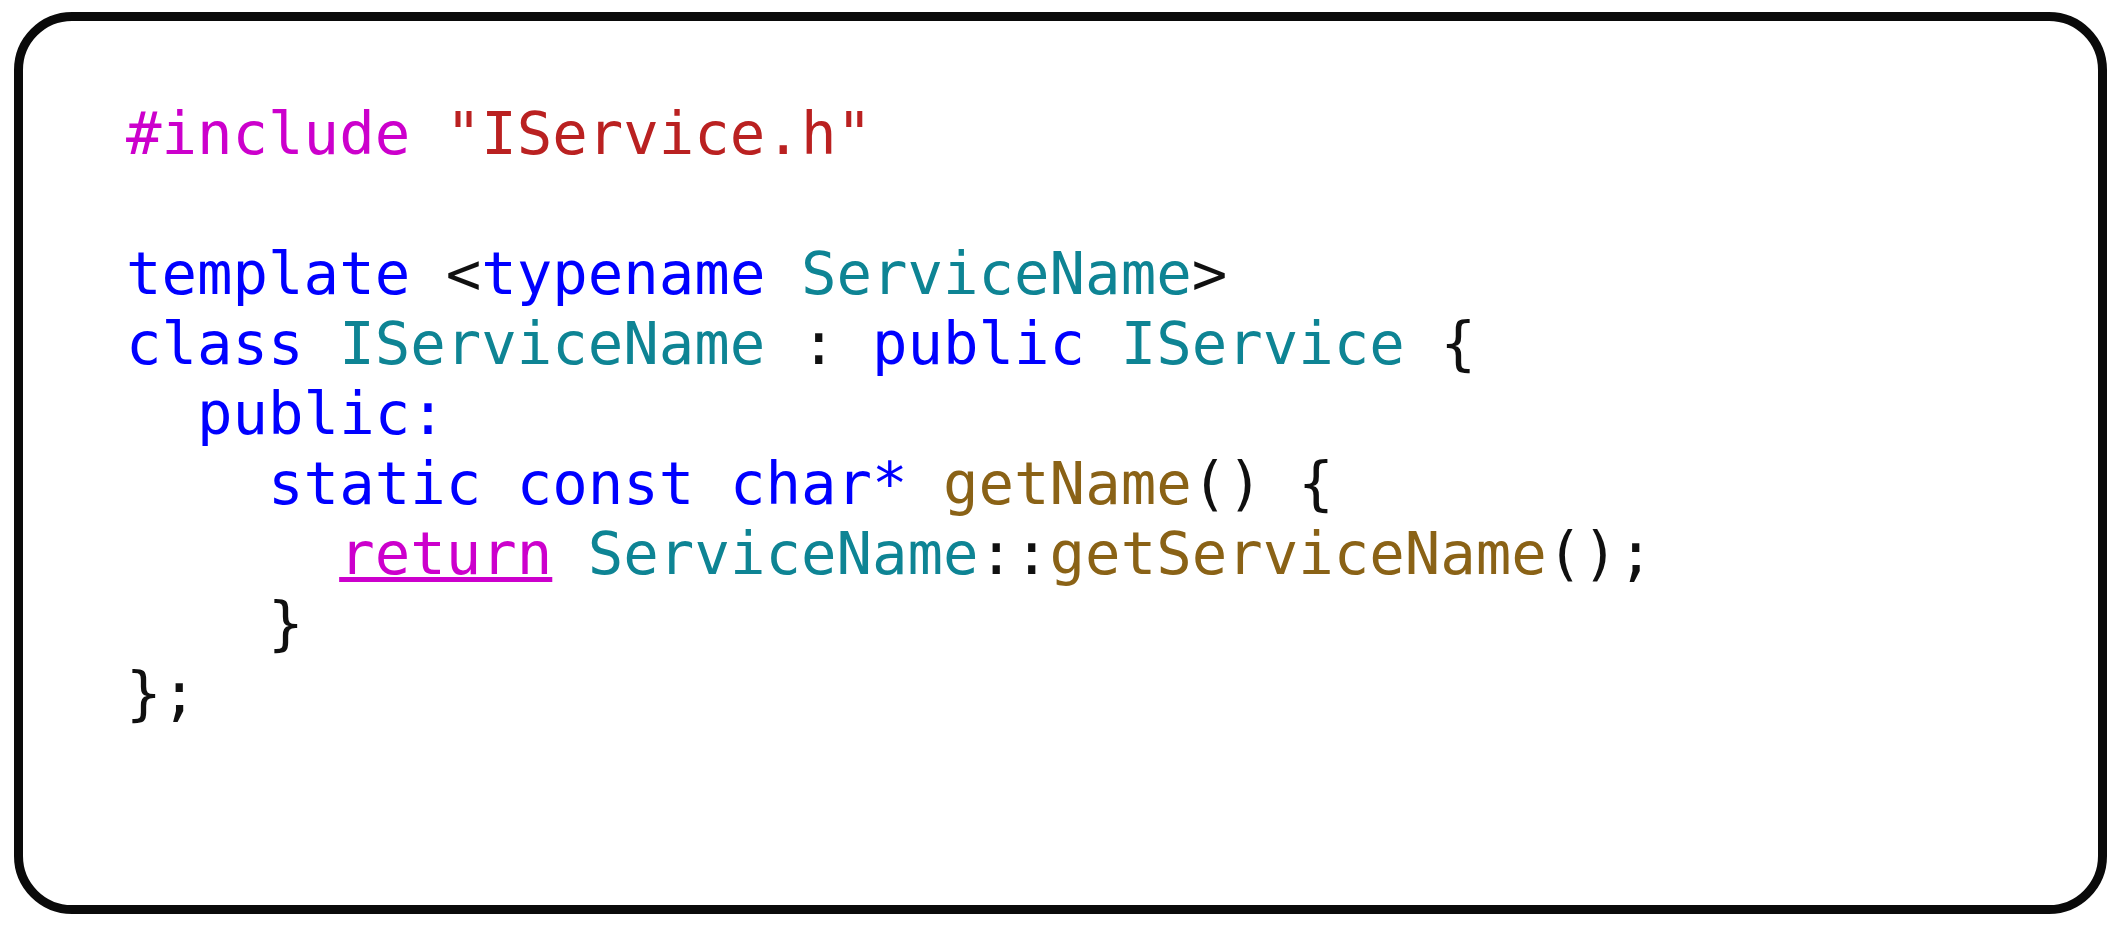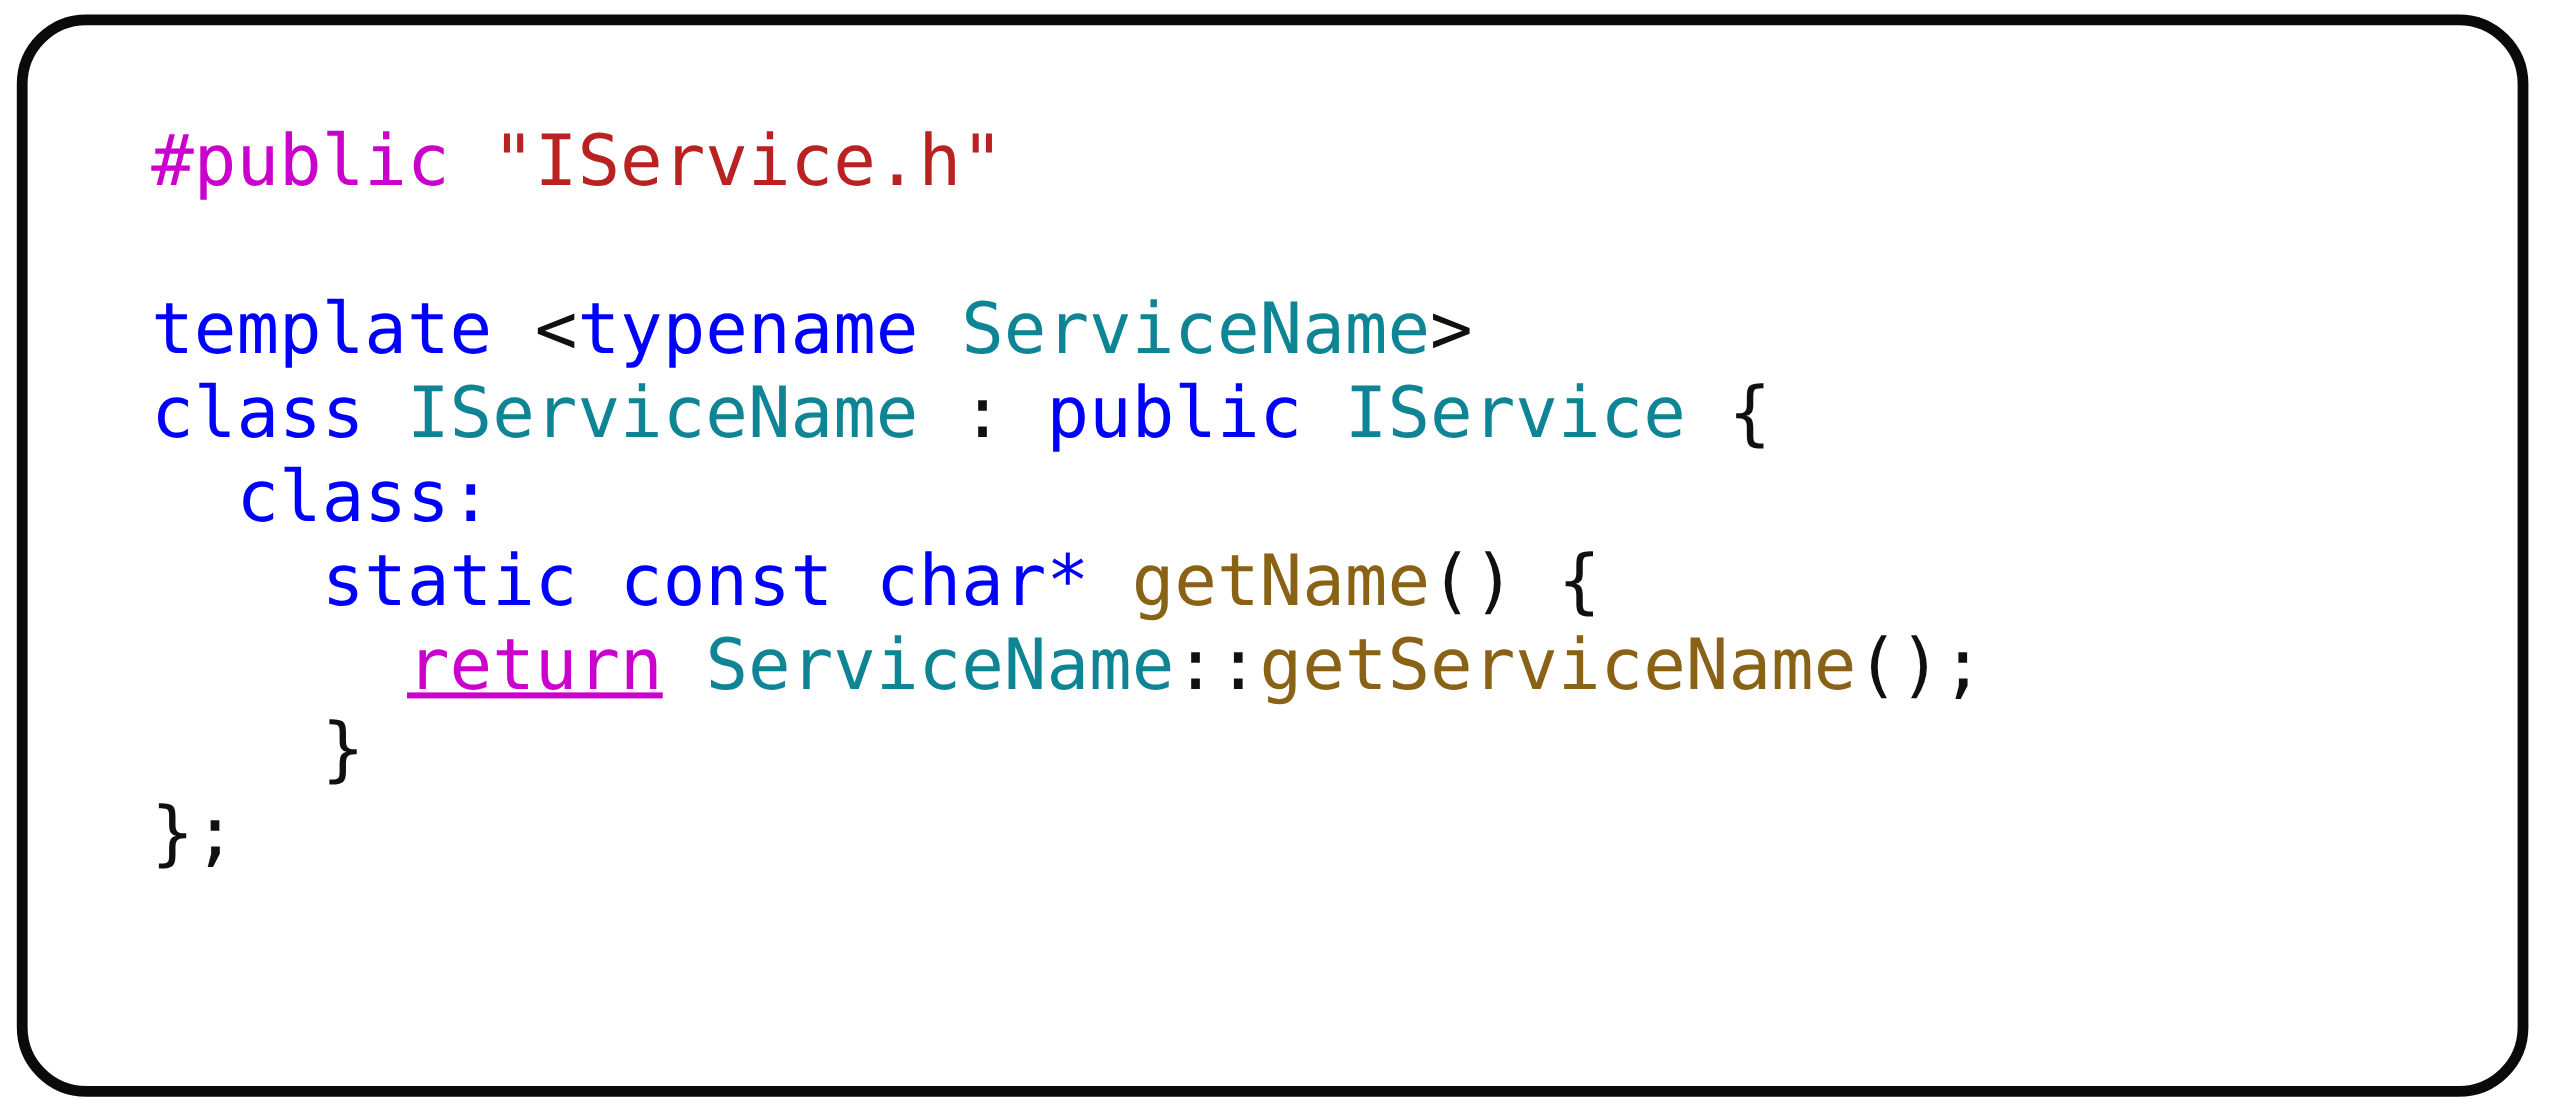--- a/index.html
+++ b/index.html
@@ -65,24 +65,24 @@
   .tok-ret   { color: #CC00CC; text-decoration: underline; }   
   .tok-fn    { color: #8A6216; text-align: center; }   
   .tok-punc  { color: #101010; }   
   .tok-plain { color: #101010; }
 </style>
 </head>
 <body>
 
 <div id="stage">
   <div class="code-card" style="border-color: rgb(10, 10, 10); background: rgb(255, 255, 255); border-radius: 58px;">
-    <pre class="code-block"><code id="code-root"><span class="code-line"><span class="tok-pre" style="color: rgb(204, 0, 204);">#public</span><span class="tok-plain" style="color: rgb(16, 16, 16);"> </span><span class="tok-str" style="color: rgb(186, 33, 33);">"IService.h"</span>
+    <pre class="code-block"><code id="code-root"><span class="code-line"><span class="tok-pre" style="color: rgb(204, 0, 204);">#include</span><span class="tok-plain" style="color: rgb(16, 16, 16);"> </span><span class="tok-str" style="color: rgb(186, 33, 33);">"IService.h"</span>
 </span><span class="code-line">
 </span><span class="code-line"><span class="tok-kw" style="color: rgb(0, 0, 255);">template</span><span class="tok-plain" style="color: rgb(16, 16, 16);"> </span><span class="tok-punc" style="color: rgb(16, 16, 16);">&lt;</span><span class="tok-kw" style="color: rgb(0, 0, 255);">typename</span><span class="tok-plain" style="color: rgb(16, 16, 16);"> </span><span class="tok-type" style="color: rgb(14, 132, 148);">ServiceName</span><span class="tok-punc" style="color: rgb(16, 16, 16);">&gt;</span>
 </span><span class="code-line"><span class="tok-kw" style="color: rgb(0, 0, 255);">class</span><span class="tok-plain" style="color: rgb(16, 16, 16);"> </span><span class="tok-type" style="color: rgb(14, 132, 148);">IServiceName</span><span class="tok-plain" style="color: rgb(16, 16, 16);"> </span><span class="tok-punc" style="color: rgb(16, 16, 16);">:</span><span class="tok-plain" style="color: rgb(16, 16, 16);"> </span><span class="tok-kw" style="color: rgb(0, 0, 255);">public</span><span class="tok-plain" style="color: rgb(16, 16, 16);"> </span><span class="tok-type" style="color: rgb(14, 132, 148);">IService</span><span class="tok-plain" style="color: rgb(16, 16, 16);"> </span><span class="tok-punc" style="color: rgb(16, 16, 16);">{</span>
-</span><span class="code-line">  <span class="tok-kw" style="color: rgb(0, 0, 255);">class:</span>
+</span><span class="code-line">  <span class="tok-kw" style="color: rgb(0, 0, 255);">public:</span>
 </span><span class="code-line">    <span class="tok-kw" style="color: rgb(0, 0, 255);">static</span><span class="tok-plain" style="color: rgb(16, 16, 16);"> </span><span class="tok-kw" style="color: rgb(0, 0, 255);">const</span><span class="tok-plain" style="color: rgb(16, 16, 16);"> </span><span class="tok-kw" style="color: rgb(0, 0, 255);">char*</span><span class="tok-plain" style="color: rgb(16, 16, 16);"> </span><span class="tok-fn" style="color: rgb(138, 98, 22);">getName</span><span class="tok-punc" style="color: rgb(16, 16, 16);">()</span><span class="tok-plain" style="color: rgb(16, 16, 16);"> </span><span class="tok-punc" style="color: rgb(16, 16, 16);">{</span>
 </span><span class="code-line">      <span class="tok-ret" style="color: rgb(204, 0, 204);">return</span><span class="tok-plain" style="color: rgb(16, 16, 16);"> </span><span class="tok-type" style="color: rgb(14, 132, 148);">ServiceName</span><span class="tok-punc" style="color: rgb(16, 16, 16);">::</span><span class="tok-fn" style="color: rgb(138, 98, 22);">getServiceName</span><span class="tok-punc" style="color: rgb(16, 16, 16);">();</span>
 </span><span class="code-line">    <span class="tok-punc" style="color: rgb(16, 16, 16);">}</span>
 </span><span class="code-line"><span class="tok-punc" style="color: rgb(16, 16, 16);">};</span>
 </span></code></pre>
   </div>
 </div>
 
 </body></html>

